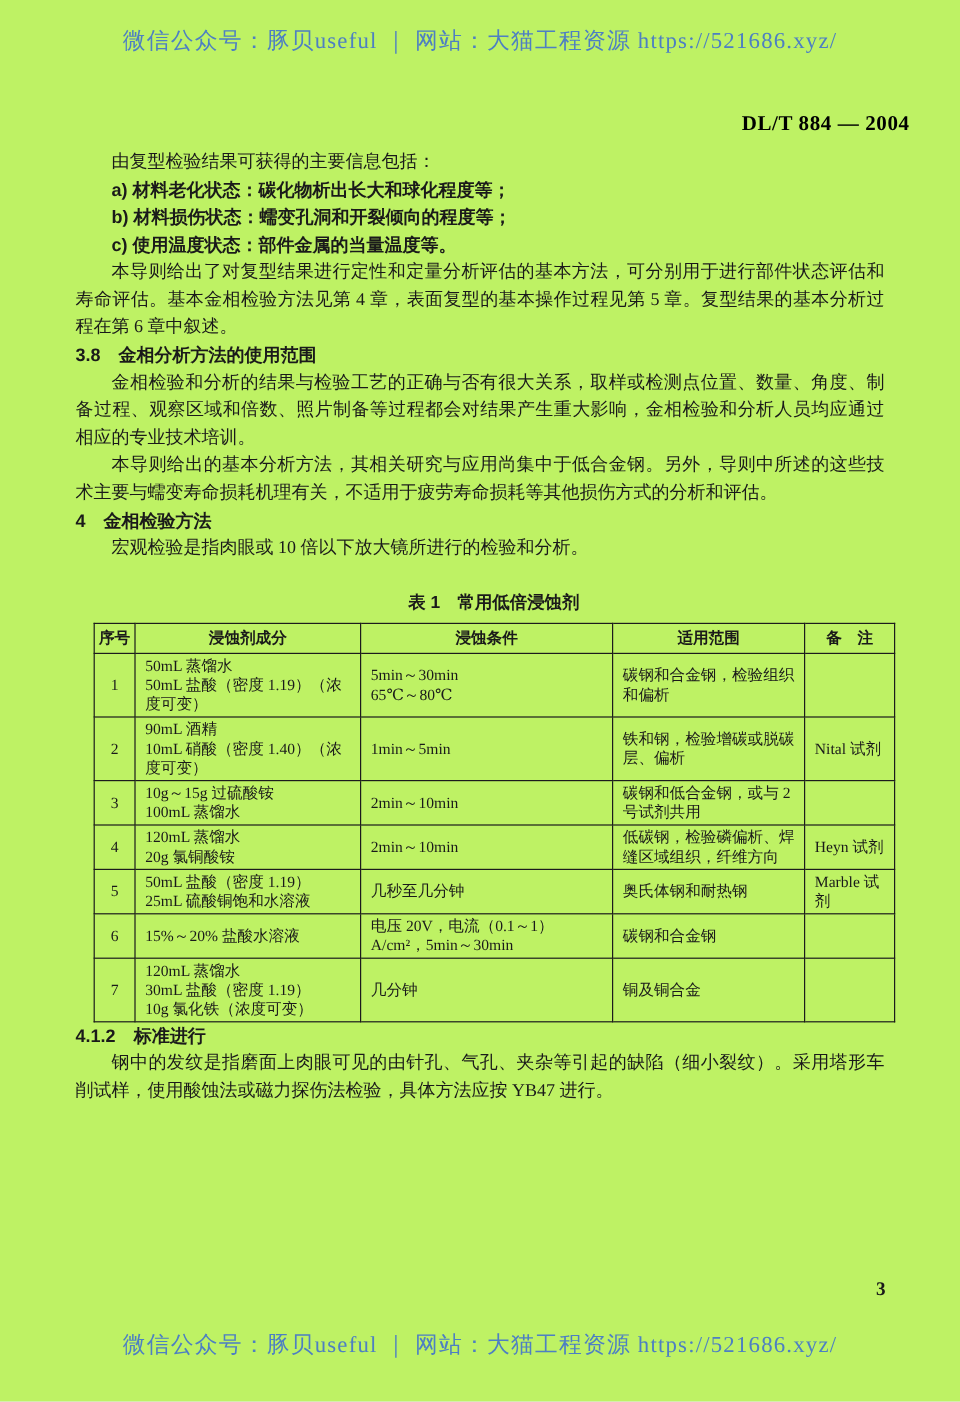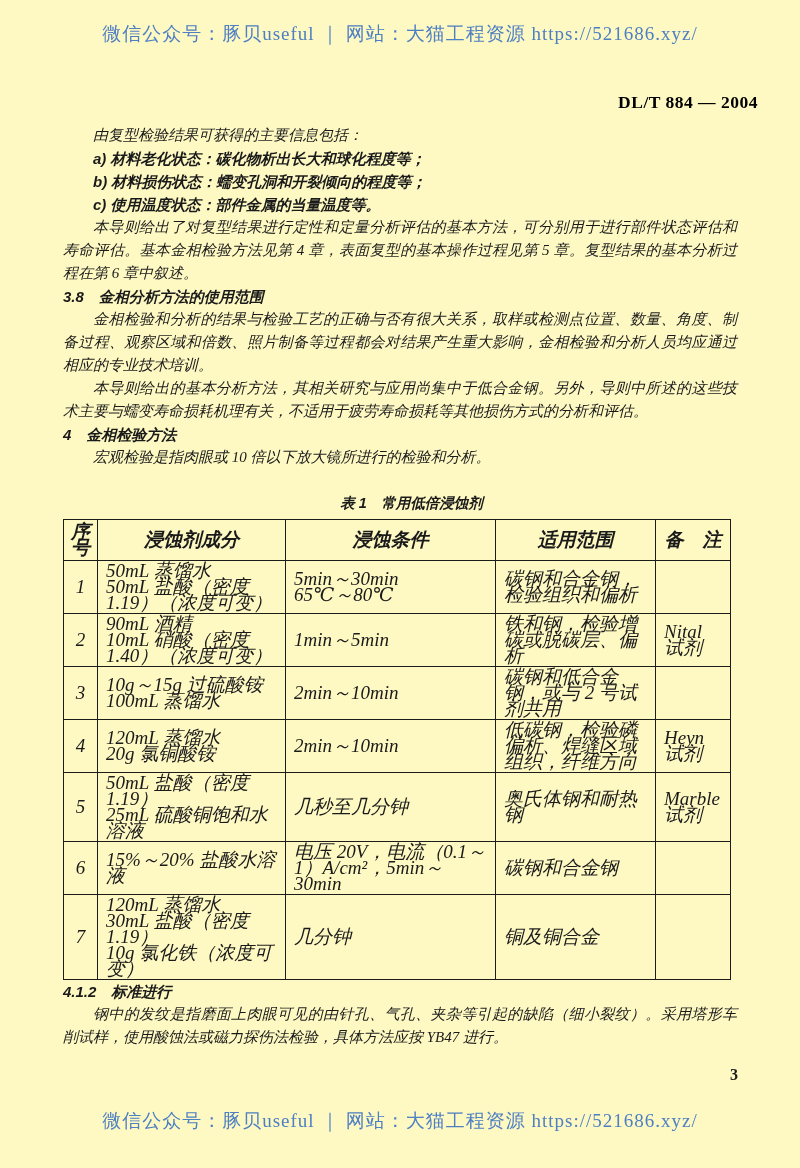--- a/index.html
+++ b/index.html
@@ -1,20 +1,20 @@
 <!DOCTYPE html>
 <html><head>
 <meta charset="utf-8">
 <style>
   html,body{margin:0;padding:0;background:#e8e8e6;}
   .page{
     position:relative;
     width:800px;height:1168px;
     margin:0 auto;
-    background:#fef9c3;
+    background:#bef264;
     overflow:hidden;
     font-family:"Liberation Serif","DejaVu Serif",serif;
     color:#1a1a1a;
   }
   .watermark{
     position:absolute;left:0;width:100%;
     text-align:center;
     color:#4d7fc3;
     font-size:19px;
     letter-spacing:1px;
@@ -25,21 +25,20 @@
   .doc-code{
     position:absolute;top:92px;right:42px;
     font-family:"Liberation Serif","DejaVu Serif",serif;
     font-weight:800;font-size:17.5px;color:#000;
     letter-spacing:0.5px;
   }
   .content{
     position:absolute;left:63px;top:124px;width:674px;
     font-size:15px;line-height:23px;
     text-align:justify;
-    font-style:italic;
   }
   .content p{margin:0;}
   .para{text-indent:2em;}
   .list-item{
     text-indent:2em;
     font-family:"Liberation Sans","DejaVu Sans",sans-serif;
     font-weight:700;
   }
   .heading{
     font-family:"Liberation Sans","DejaVu Sans",sans-serif;
@@ -53,24 +52,25 @@
   .h-412{margin-top:14px;}
   .tbl-caption{
     margin:23px 0 4px 15px;
     width:667px;
     text-align:center;
     font-family:"Liberation Sans","DejaVu Sans",sans-serif;
     font-weight:700;
     font-size:14.5px;
   }
   table.etch{
+    margin-left:15px;
     width:667px;
     border-collapse:collapse;
     table-layout:fixed;
-    font-size:19px;line-height:16px;
+    font-size:13px;line-height:16px;
     text-align:left;
   }
   table.etch th,table.etch td{
     border:1.6px solid #1c1c1c;
     padding:2px 8px;
     vertical-align:middle;
     overflow:hidden;
   }
   table.etch th{
     font-family:"Liberation Sans","DejaVu Sans",sans-serif;

